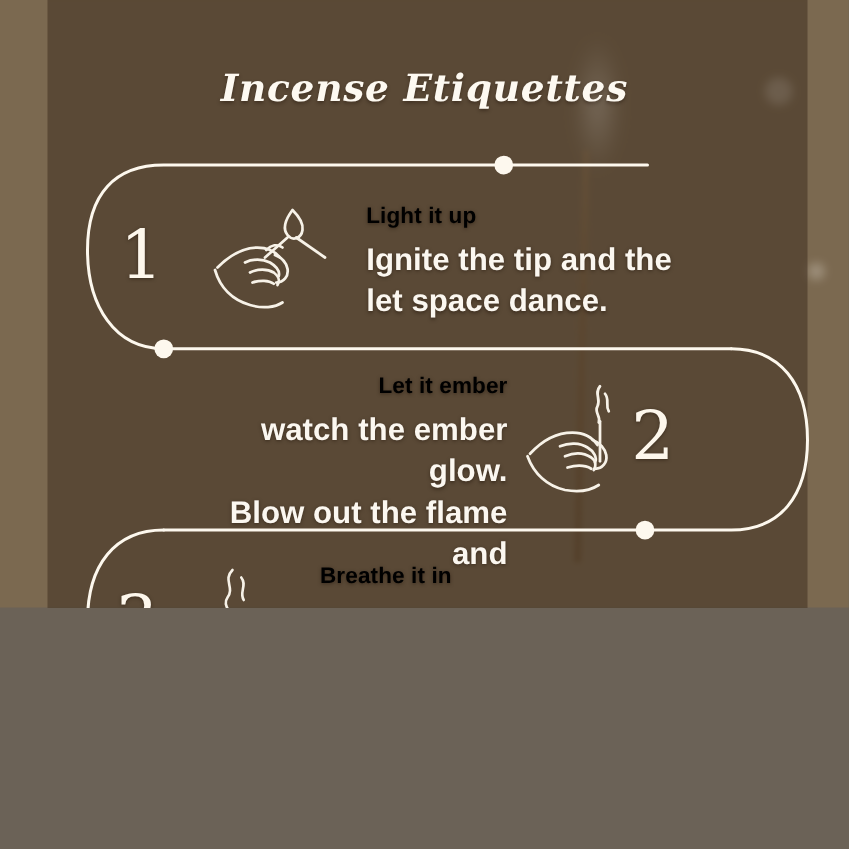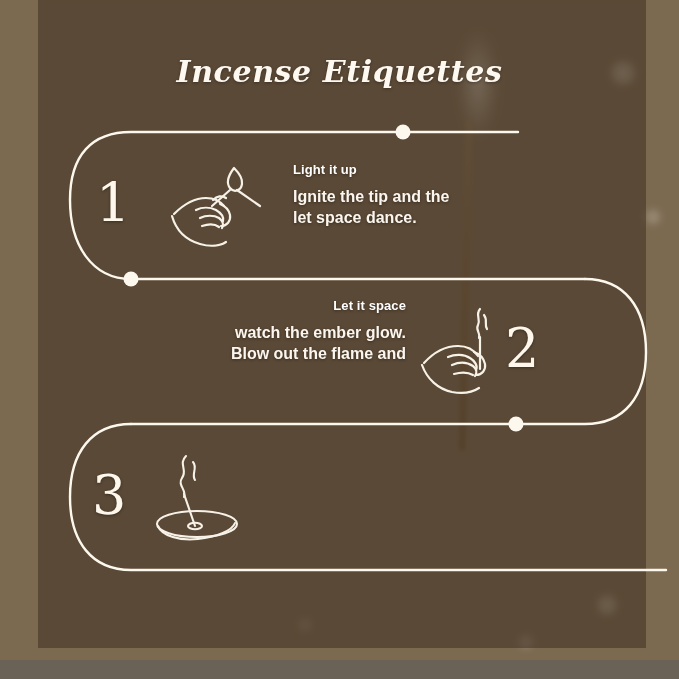--- a/index.html
+++ b/index.html
@@ -8,21 +8,21 @@
     width: 679px;
     height: 679px;
     overflow: hidden;
     background: #6b6257;
     font-family: "Liberation Sans", sans-serif;
   }
 
   #stage {
     position: relative;
     width: 679px;
-    height: 660px;
+    height: 486px;
     overflow: hidden;
   }
 
   
   .bg {
     position: absolute;
     inset: -40px;
     background:
       
       radial-gradient(ellipse 300px 190px at 8% 100%, rgba(248,244,236,0.95) 0%, rgba(240,233,221,0.55) 45%, rgba(220,210,195,0.0) 75%),
@@ -126,31 +126,31 @@
     font-size: 54px;
     line-height: 1;
     text-shadow: 0 1px 3px rgba(30,18,8,0.5);
   }
 
   .icon-art { position: absolute; }
 
   .texts { position: absolute; }
 
   .head {
-    color: #ffffff;
-    font-size: 13px;
+    color: #000000;
+    font-size: 18px;
     font-weight: 700;
     letter-spacing: 0.1px;
     margin-bottom: 9px;
     text-shadow: 0 1px 3px rgba(30,18,8,0.5);
   }
 
   .body {
     color: #fbf7f0;
-    font-size: 16px;
+    font-size: 25px;
     font-weight: 700;
     line-height: 1.32;
     text-shadow: 0 1px 3px rgba(30,18,8,0.5);
   }
 
   .ta-left  { text-align: left; }
   .ta-right { text-align: right; }
 </style>
 </head>
 <body>
@@ -230,21 +230,21 @@
           <path d="M6 58 C16 47 28 41 40 41 C49 41 56 45 60 51"></path>
           <path d="M4 60 C9 74 20 84 34 87 C45 89 55 87 61 83"></path>
           <path d="M30 52 C37 49 46 49 52 53 C57 56 60 61 58 65"></path>
           <path d="M34 60 C41 57 49 57 55 61 C59 64 59 68 57 71"></path>
           <path d="M36 69 C43 67 50 67 55 70"></path>
           <path d="M56 47 C62 49 66 54 67 59 C68 65 64 70 58 70"></path>
         </g>
       </svg>
 
       <div class="texts ta-right" style="left:140px;top:298px;width:266px;">
-        <div class="head">Let it space</div>
+        <div class="head">Let it ember</div>
         <div class="body">watch the ember glow.</div>
         <div class="body">Blow out the flame and</div>
       </div>
     </div>
 
     <div class="step">
       <div class="num" style="left:92px;top:469px;">3</div>
 
       <svg class="icon-art" style="left:140px;top:450px;" width="112" height="92" viewBox="0 0 112 92">
         <g fill="none" stroke="#f7f2e8" stroke-width="2.1" stroke-linecap="round" stroke-linejoin="round">
@@ -255,17 +255,18 @@
           <path d="M44 44 L55 76"></path>
 
           <ellipse cx="57" cy="74" rx="40" ry="13"></ellipse>
           <path d="M18 76 C22 86 40 91 58 89 C76 87 92 81 95 73"></path>
 
           <ellipse cx="55" cy="76" rx="7" ry="3.2"></ellipse>
         </g>
       </svg>
 
       <div class="texts ta-left" style="left:256px;top:450px;width:262px;">
+        <div class="head">Breathe it in</div>
       </div>
     </div>
 
   </div>
 </div>
 
 </body></html>

